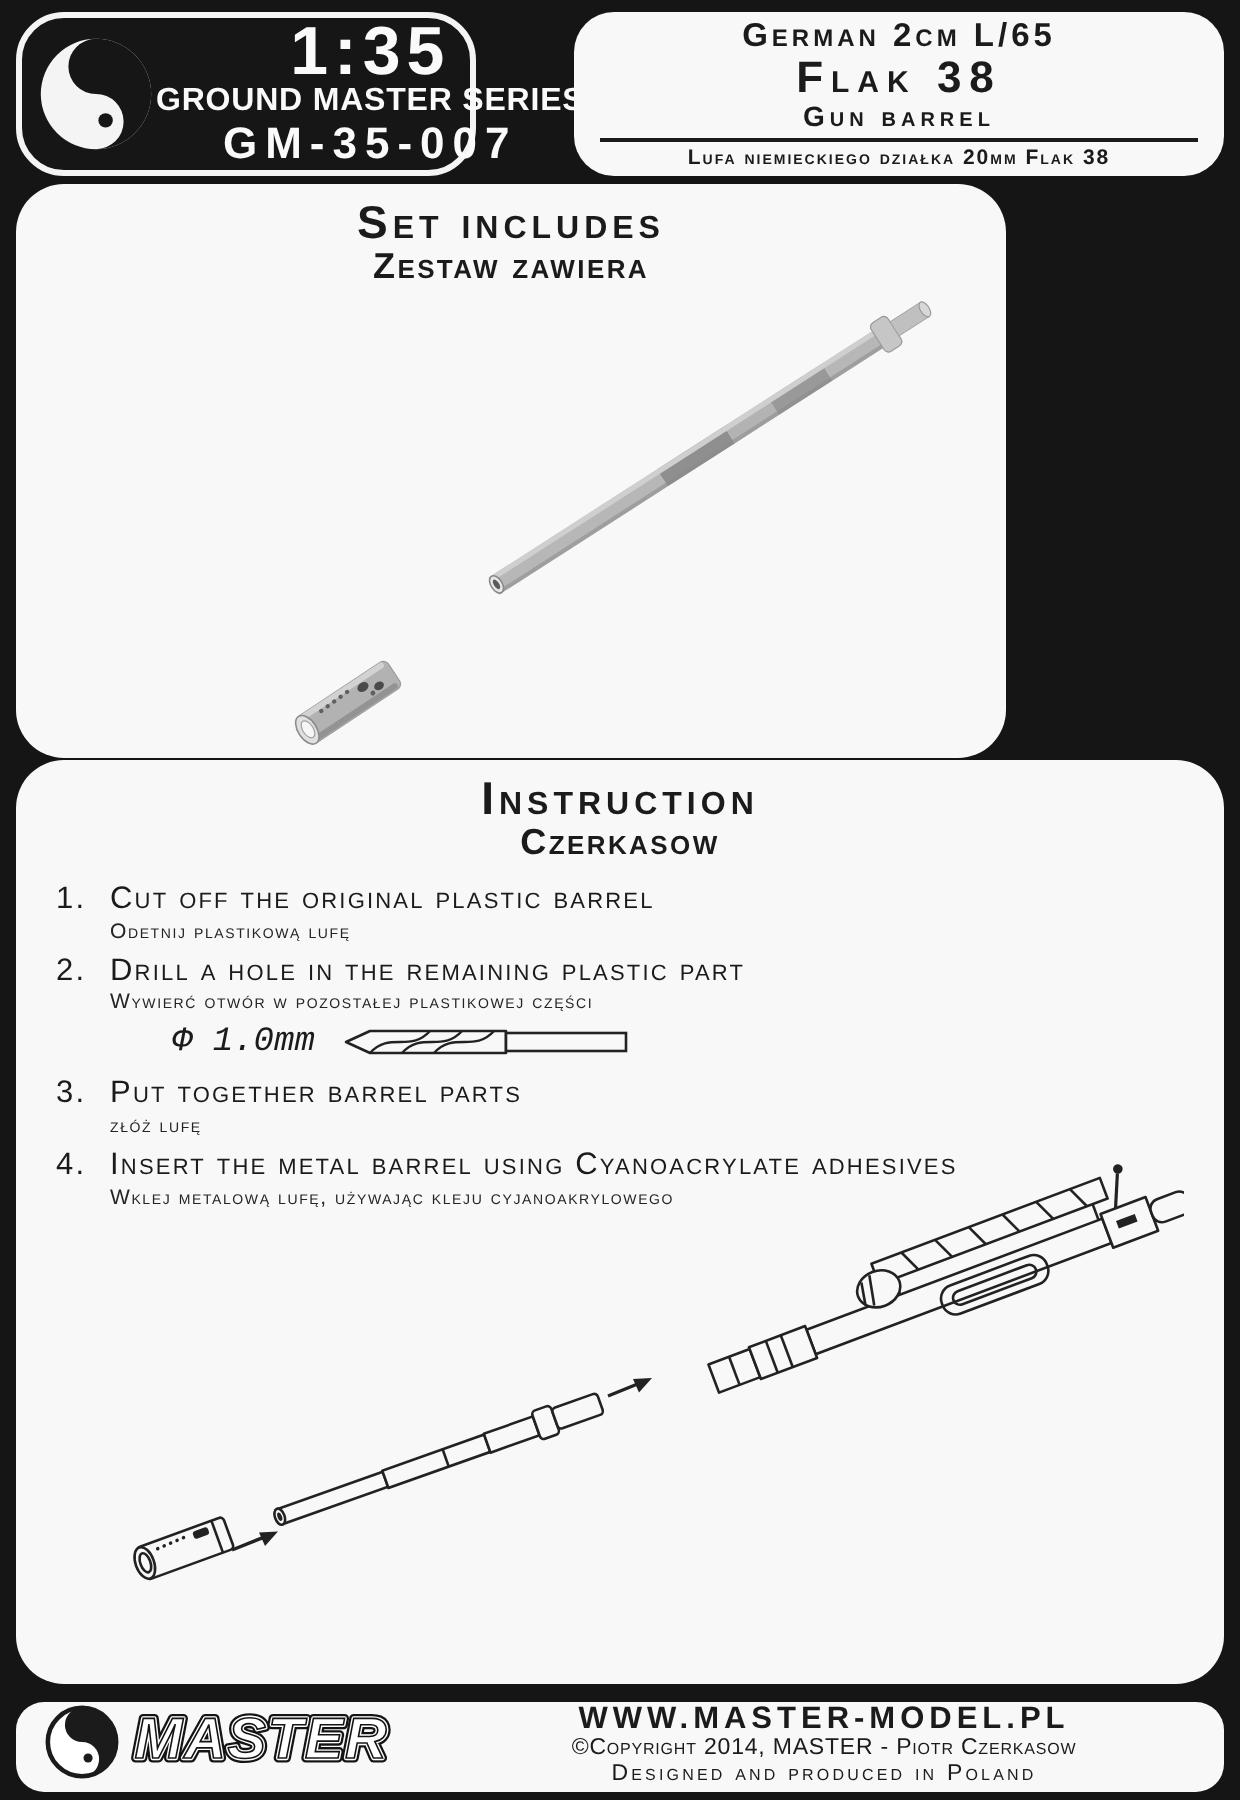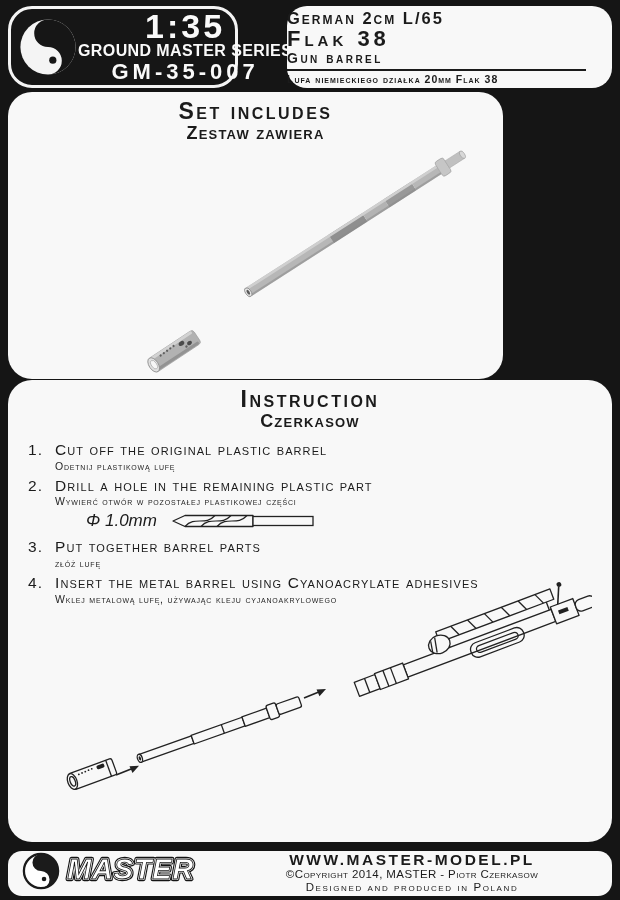--- a/index.html
+++ b/index.html
@@ -13,42 +13,42 @@
   .hdr-left{left:8px;top:6px;width:230px;height:82px;background:#161616;
             border:3px solid #f4f4f4;border-radius:24px;box-sizing:border-box;
             display:flex;align-items:center;}
   .badge-logo{margin-left:7px;flex:none;}
   .badge-text{flex:1;display:flex;flex-direction:column;align-items:center;color:#fafafa;margin-right:8px;}
   .badge-scale{font-size:34px;font-weight:bold;letter-spacing:3px;line-height:0.95;}
   .badge-series{font-size:16px;font-weight:bold;letter-spacing:0.4px;line-height:1.1;}
   .badge-code{font-size:22px;font-weight:bold;letter-spacing:4px;line-height:1.1;}
 
   .hdr-right{left:287px;top:6px;width:325px;height:82px;background:#f8f8f8;border-radius:20px;
-             display:flex;flex-direction:column;align-items:flex-start;justify-content:center;box-sizing:border-box;}
+             display:flex;flex-direction:column;align-items:center;justify-content:center;box-sizing:border-box;}
   .ttl1{font-size:16.5px;font-weight:bold;letter-spacing:2px;line-height:1.12;}
   .ttl2{font-size:22px;font-weight:bold;letter-spacing:4px;line-height:1.05;}
   .ttl3{font-size:14px;font-weight:bold;letter-spacing:2.5px;line-height:1.15;}
   .ttl-hr{width:92%;border-top:2px solid #1b1b1b;margin:2px 0;}
   .ttl4{font-size:10.5px;font-weight:bold;letter-spacing:1px;line-height:1.2;}
 
   
   .panel{background:#f8f8f8;border-radius:24px;}
   .set-box{left:8px;top:92px;width:495px;height:287px;text-align:center;}
   .instr-box{left:8px;top:380px;width:604px;height:462px;text-align:center;}
   .panel-title{font-size:23px;font-weight:bold;letter-spacing:2.5px;margin-top:7px;line-height:1.05;}
   .panel-sub{font-size:18px;font-weight:bold;letter-spacing:1.2px;line-height:1.15;}
 
   
   .steps{text-align:left;margin:9px 0 0 20px;}
   .step{margin-bottom:5px;}
   .step-en{display:flex;font-size:15.5px;letter-spacing:1.1px;line-height:1.15;}
   .step-num{width:27px;flex:none;}
   .step-pl{font-size:10.5px;letter-spacing:0.8px;margin-left:27px;margin-top:1px;color:#242424;}
   .drill-row{display:flex;align-items:center;gap:12px;margin:4px 0 7px 58px;}
-  .drill-label{font-family:Liberation Sans, sans-serif;font-style:italic;font-size:17px;}
+  .drill-label{font-family:Liberation Mono, monospace;font-style:italic;font-size:17px;}
 
   
   .footer-box{left:8px;top:851px;width:604px;height:45px;background:#f8f8f8;border-radius:14px;
               display:flex;align-items:flex-start;box-sizing:border-box;padding:0 8px 0 14px;}
   .foot-logo{flex:none;margin-top:1px;}
   .foot-brand{flex:none;margin-left:2px;}
   .foot-text{flex:1;text-align:center;line-height:1.1;}
   .foot-site{font-size:15.5px;font-weight:bold;letter-spacing:2.5px;}
   .foot-copy{font-size:11.5px;letter-spacing:0.4px;}
   .foot-origin{font-size:11.5px;letter-spacing:1.6px;}

